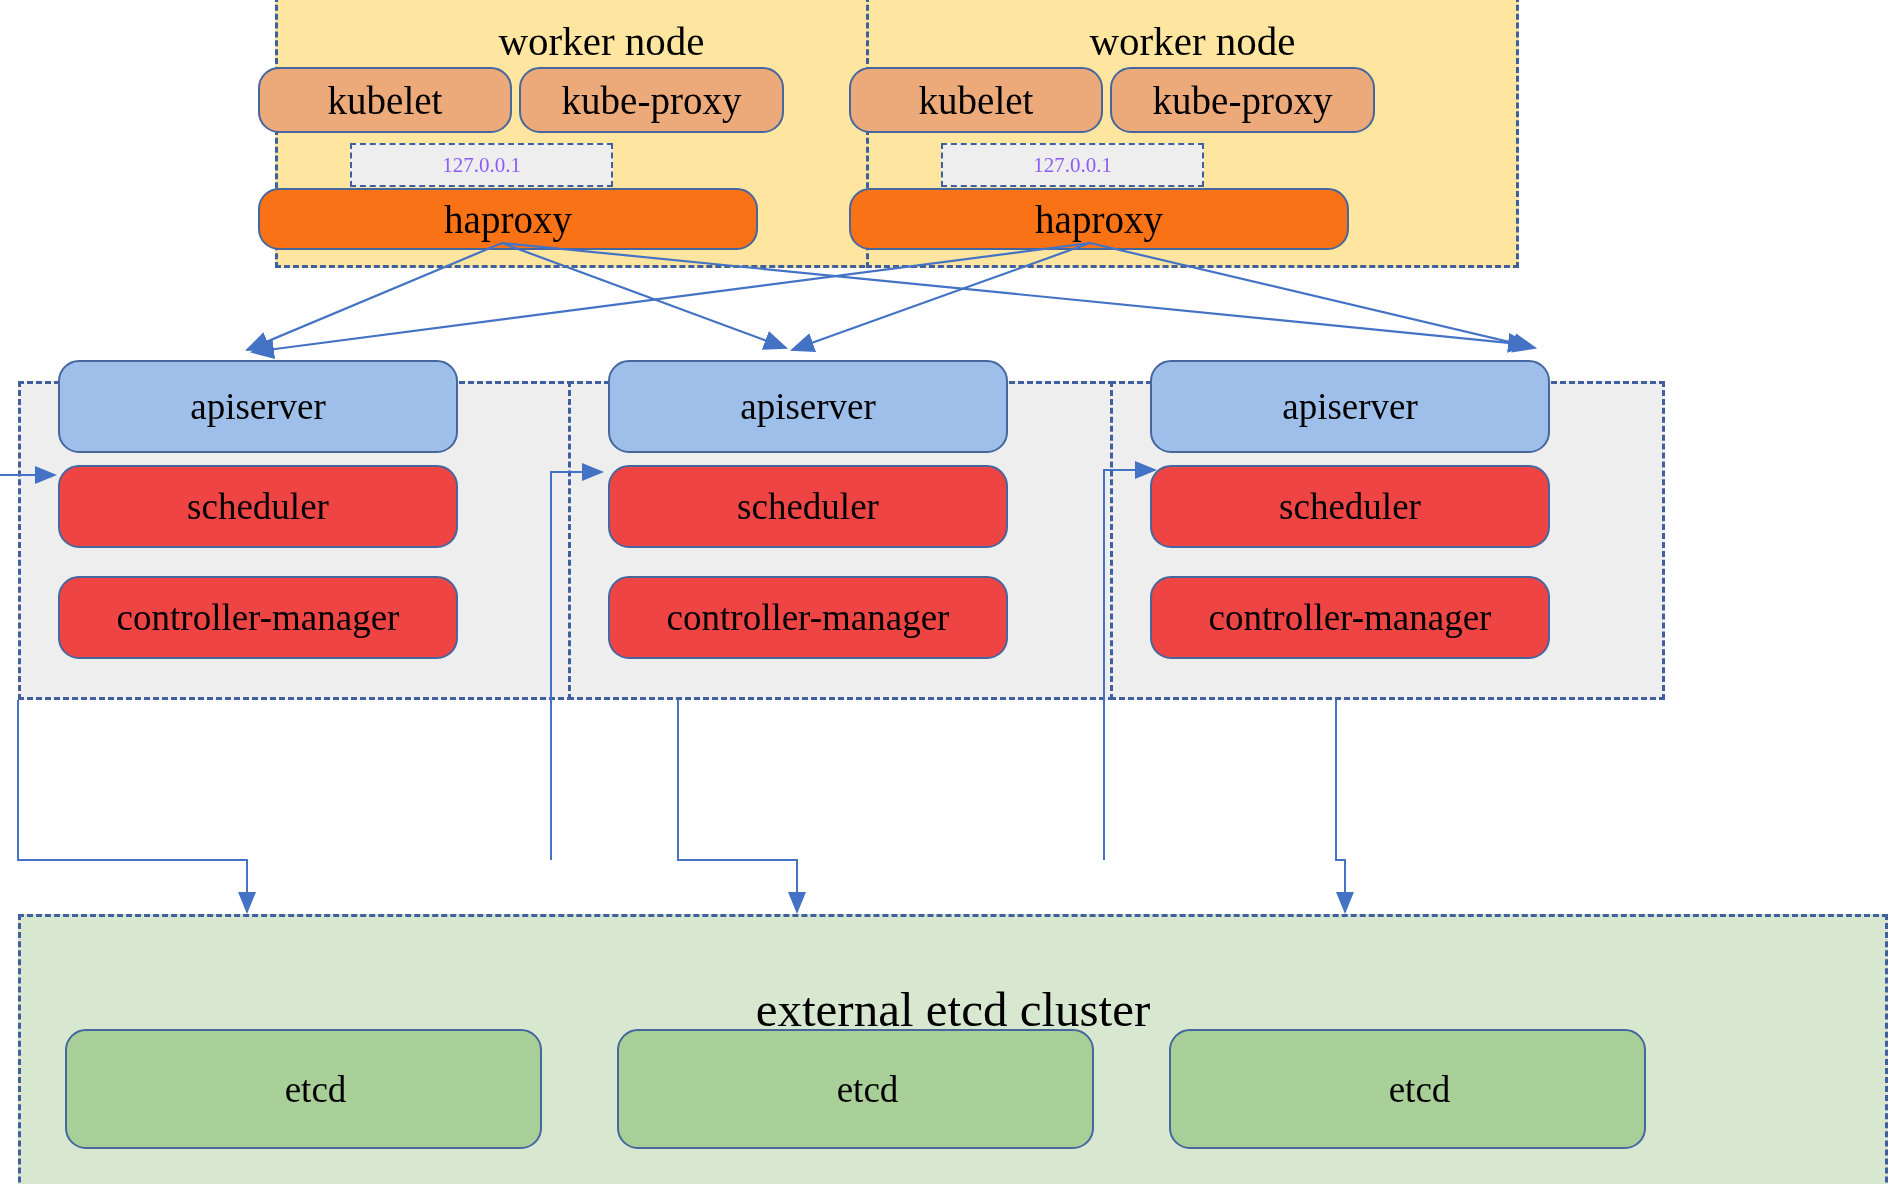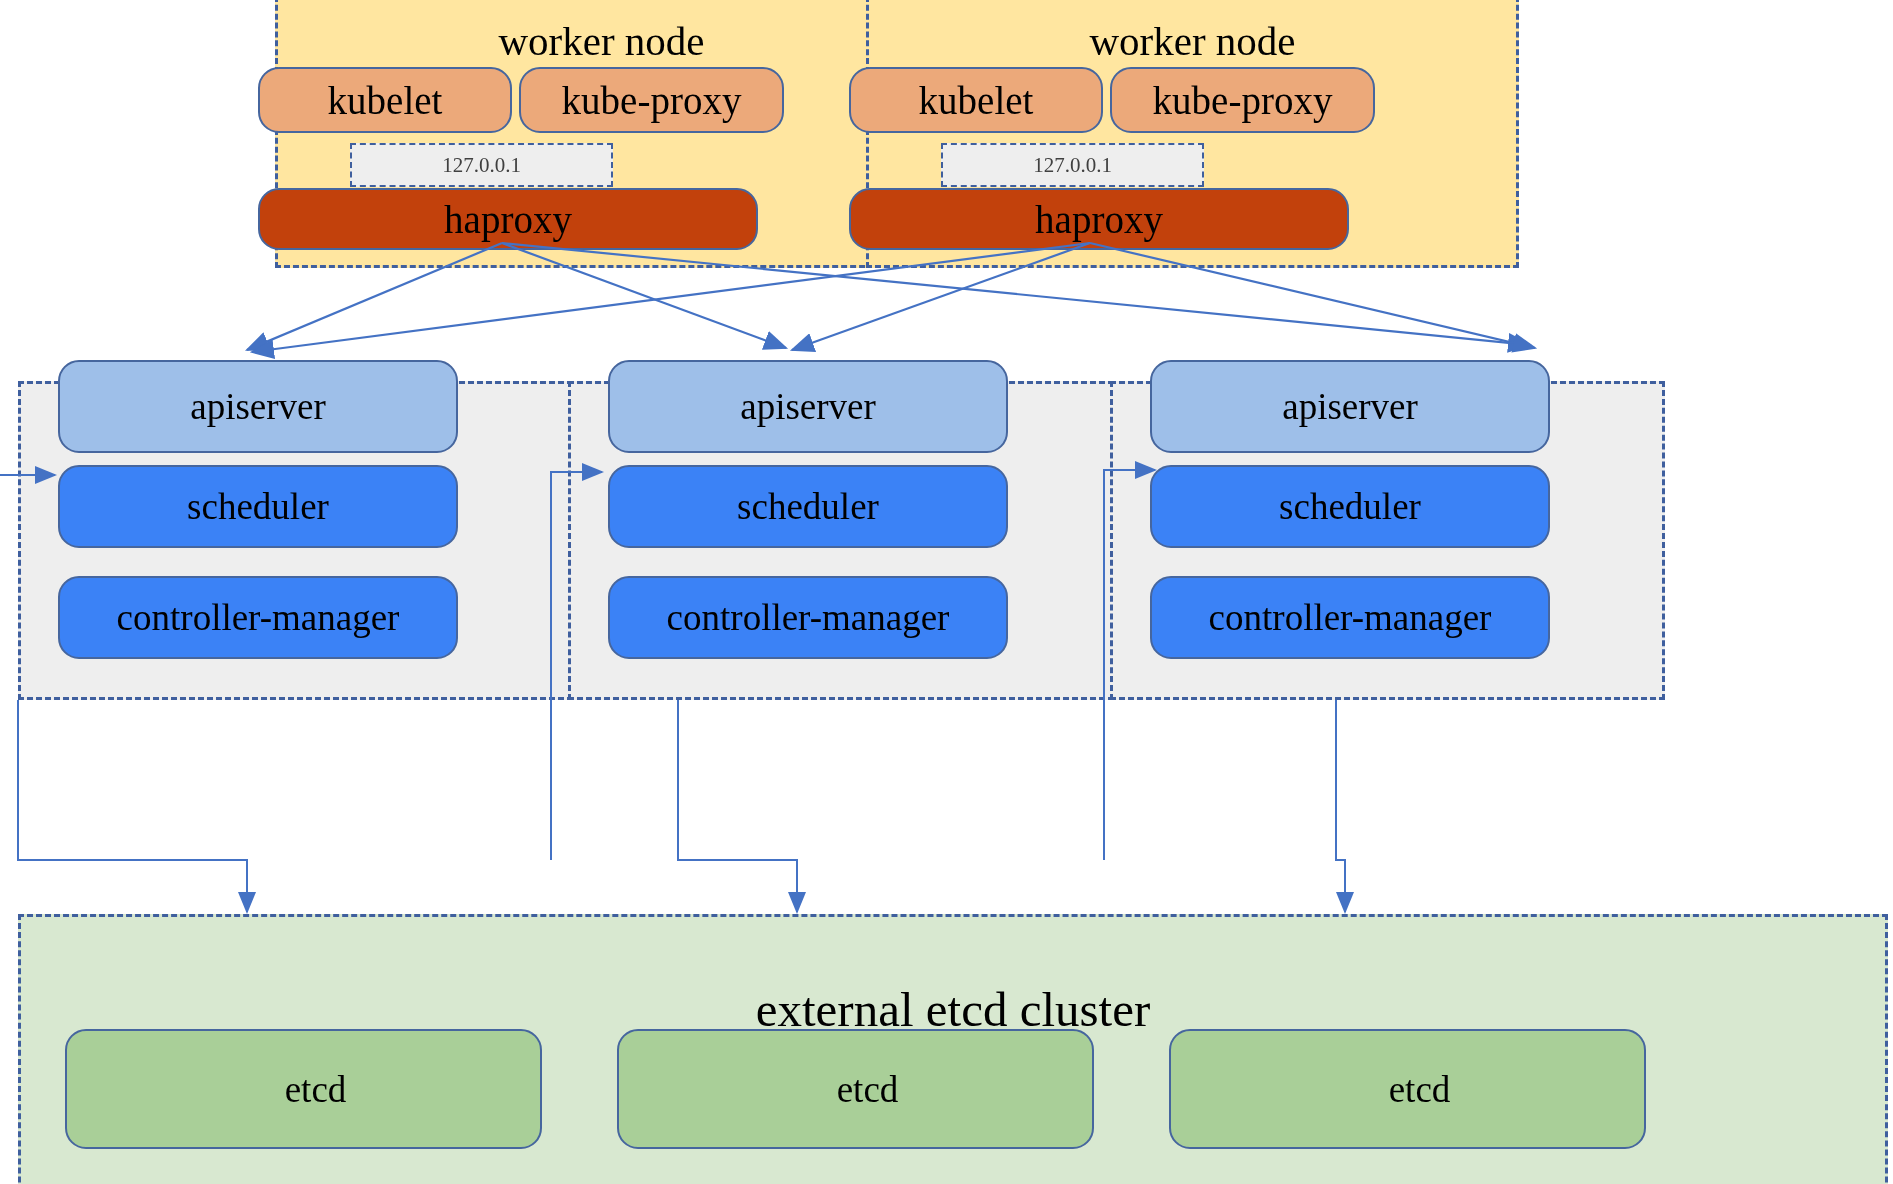--- a/index.html
+++ b/index.html
@@ -61,37 +61,37 @@
     display: flex;
     align-items: center;
     justify-content: center;
     border-radius: 21px;
     border: 2px solid #46669e;
     color: #000000;
     white-space: nowrap;
     z-index: 3;
   }
   .kubelet, .kubeproxy { background: #eca97a; font-size: 39px; }
-  .haproxy             { background: #c2410c; font-size: 39px; }
+  .haproxy             { background: #f97316; font-size: 39px; }
   .apiserver           { background: #9ebfe9; font-size: 37px; }
   .scheduler,
-  .ctrlmgr             { background: #3b82f6; font-size: 37px; }
+  .ctrlmgr             { background: #ef4444; font-size: 37px; }
   .etcd                { background: #a9cf98; font-size: 37px; padding-left: 24px; }
 
   
   .loopback {
     position: absolute;
     box-sizing: border-box;
     background: #eeeeee;
     border: 2px dashed #3f5f9e;
     display: flex;
     align-items: center;
     justify-content: center;
     font-size: 21px;
-    color: #404040;
+    color: #8b5cf6;
     z-index: 2;
     white-space: nowrap;
   }
 </style>
 </head>
 <body>
 
 <div id="canvas">
 
   <svg class="wires" viewBox="0 0 1893 1184" xmlns="http://www.w3.org/2000/svg">

